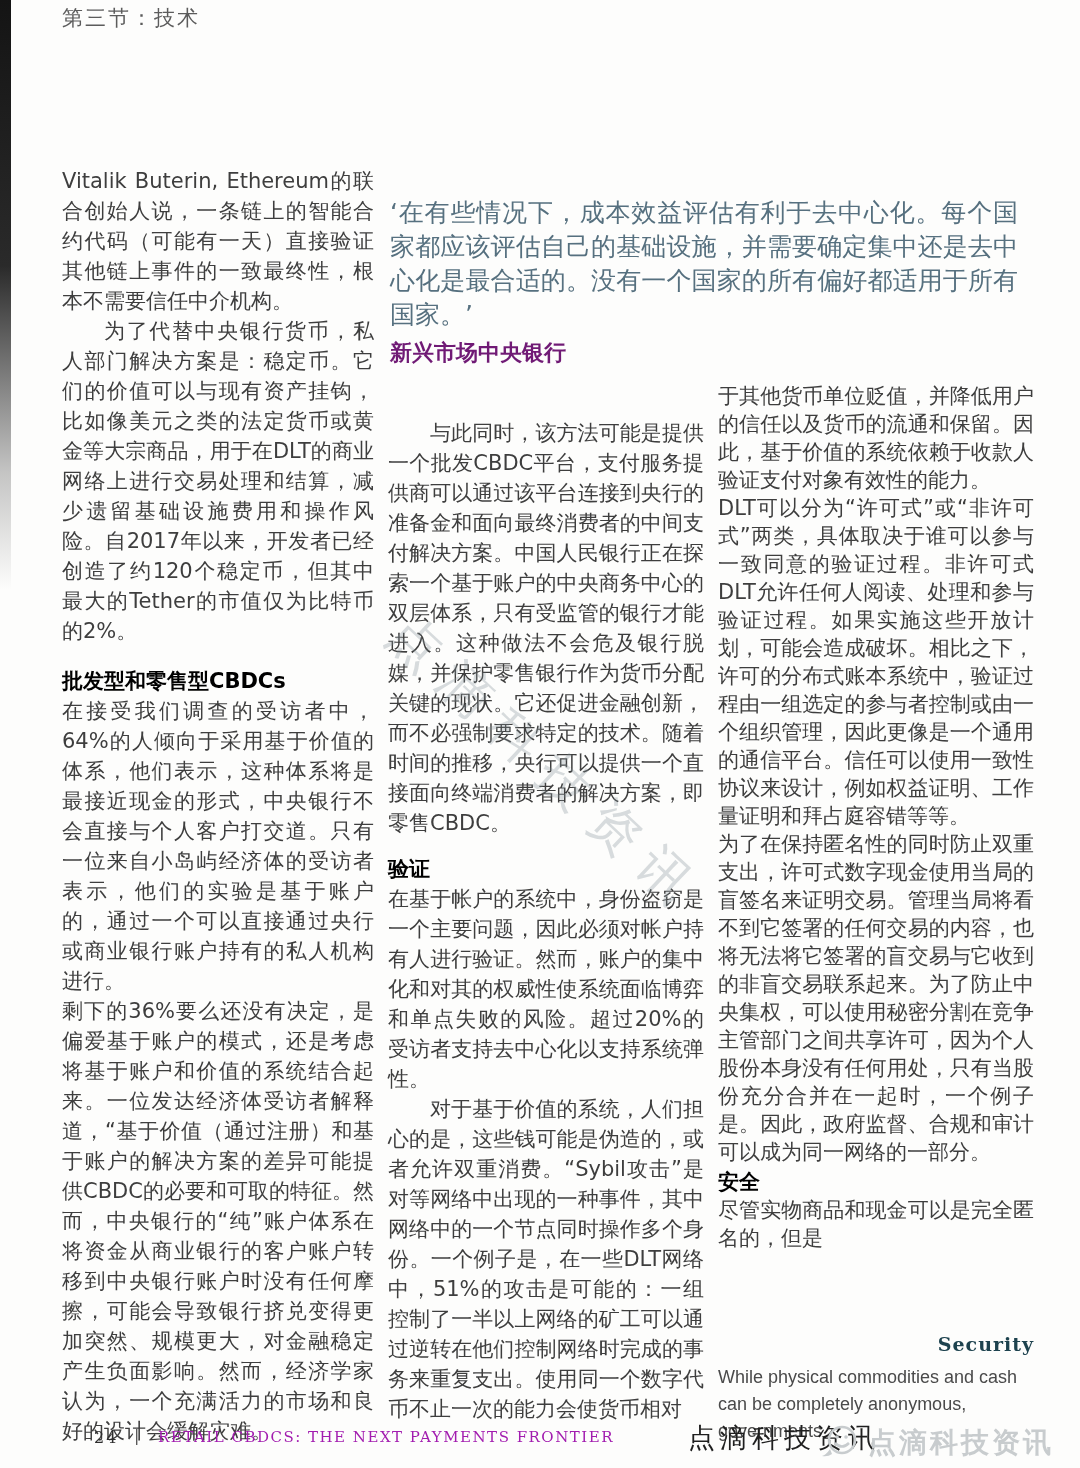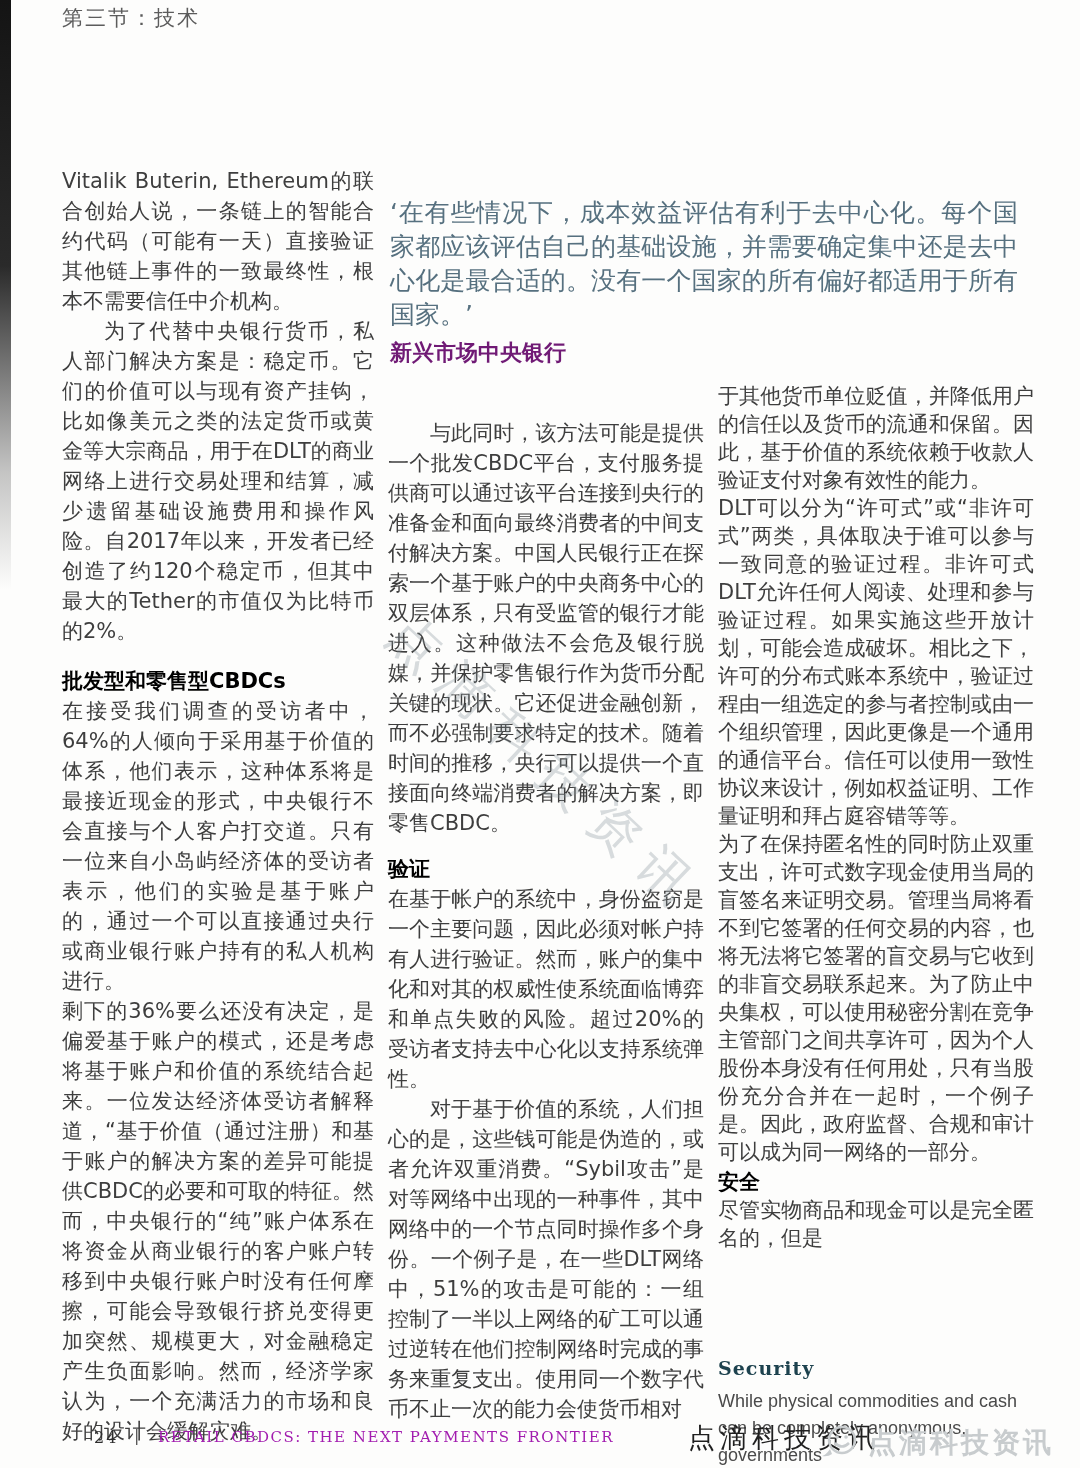--- a/index.html
+++ b/index.html
@@ -46,21 +46,21 @@
   .heading{
     font-weight:bold;color:#000000;
     margin-top:20px;
   }
   .col-middle .heading{margin-top:16px;}
   .col-right .heading{margin-top:2px;}
   .heading-en{
     font-family:"DejaVu Serif","Liberation Serif",serif;
     font-weight:bold;color:#1d424e;
     font-size:19px;line-height:24px;
-    margin-top:104px;text-align:left;letter-spacing:1px;
+    margin-top:80px;text-align:right;letter-spacing:1px;
   }
   .paragraph-en{
     font-family:"Liberation Sans","DejaVu Sans",sans-serif;
     color:#4a4a4a;font-size:18px;line-height:27px;
     margin-top:8px;text-align:left;
   }
   .watermark{
     position:absolute;left:420px;top:600px;
     transform:rotate(43deg);
     transform-origin:top left;

